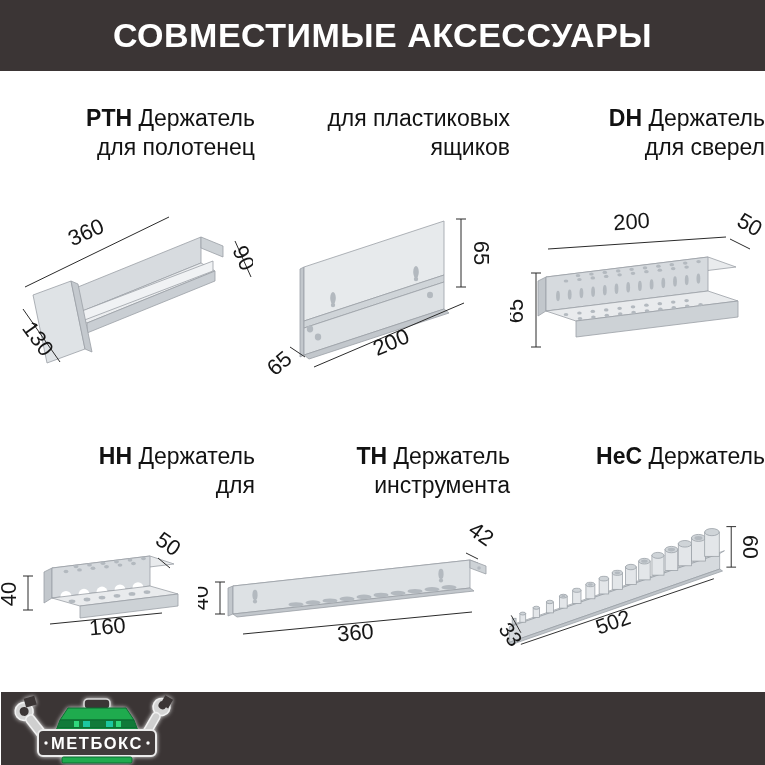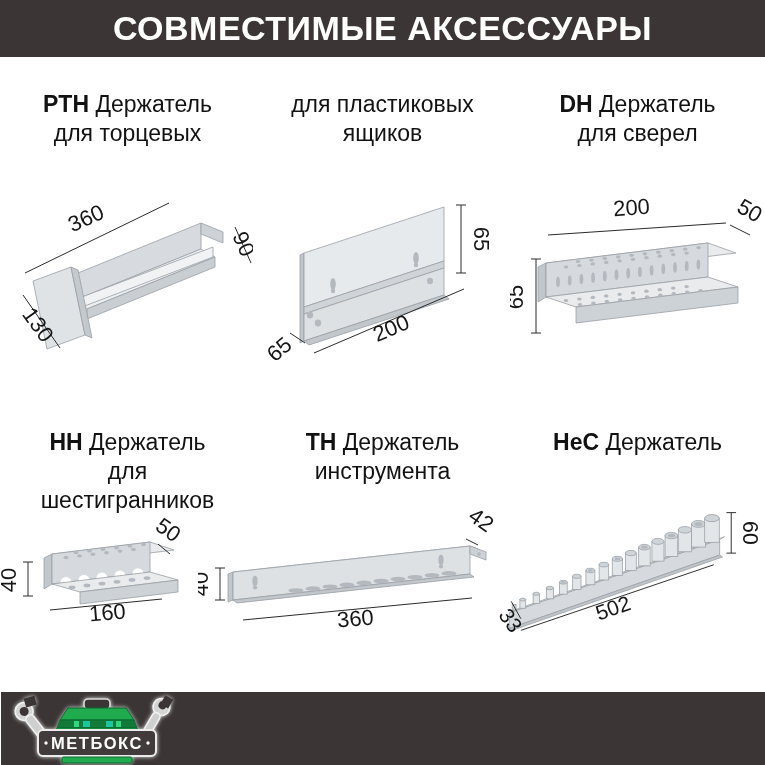--- a/index.html
+++ b/index.html
@@ -1,26 +1,26 @@
 <!DOCTYPE html>
 <html><head>
 <meta charset="utf-8">
 <style>
   html,body{margin:0;padding:0;background:#888;}
   .page{width:765px;height:765px;background:#fff;position:relative;overflow:hidden;
         font-family:"Liberation Sans",sans-serif;margin:0 auto;}
-  .header{height:57px;background:#3B3535;display:flex;align-items:center;justify-content:center;}
+  .header{height:71px;background:#3B3535;display:flex;align-items:center;justify-content:center;}
   .header h1{margin:0;color:#fff;font-size:34px;font-weight:bold;letter-spacing:.5px;}
   .row{display:grid;grid-template-columns:255px 255px 255px;}
   .row1{margin-top:33px;}
   .row2{margin-top:24px;}
   .card{text-align:center;}
   .ptitle{height:93px;font-size:23px;line-height:29px;color:#121212;}
   .row2 .ptitle{height:74px;margin-top:16px;}
-  .tline{display:block;}
+  .tline{display:block;text-align:right;}
   .ptitle b{font-weight:bold;}
   .art{height:205px;display:flex;justify-content:center;align-items:flex-start;overflow:visible;}
   .row2 .art{height:165px;}
   .art.shift-th svg{margin-left:-60px;}
   .art.shift-hec svg{margin-left:-20px;}
   svg text{font-family:"Liberation Sans",sans-serif;font-size:22px;fill:#161616;}
   .dimline{stroke:#2b2b2b;stroke-width:1;fill:none;}
   .part{stroke:#9aa0a6;stroke-width:.8;}
   .hole{fill:#b3b9bf;stroke:none;}
   .footer{position:absolute;left:1px;bottom:0;width:765px;height:73px;background:#3B3535;}
@@ -34,21 +34,21 @@
 
   <div class="header">
     <h1>СОВМЕСТИМЫЕ АКСЕССУАРЫ</h1>
   </div>
 
   <div class="row row1">
 
     <div class="card">
       <div class="ptitle">
         <span class="tline"><b>PTH</b> <span>Держатель</span></span>
-        <span class="tline">для торцевых</span>
+        <span class="tline">для полотенец</span>
         <span class="tline"></span>
       </div>
       <div class="art">
         <svg width="250" height="205" viewBox="0 0 250 205">
           <g class="part">
             <polygon points="70,92 198,40 198,66 70,118" fill="#d7dbdf"></polygon>
             <polygon points="70,118 198,66 212,74 84,126" fill="#eceef0"></polygon>
             <polygon points="84,126 212,74 212,84 84,136" fill="#c9ced3"></polygon>
             <polygon points="198,40 220,49 220,60 198,51" fill="#cdd2d6"></polygon>
             <polygon points="58,122 210,64 210,74 58,132" fill="#f0f2f4"></polygon>
@@ -189,21 +189,20 @@
       </div>
     </div>
   </div>
 
   <div class="row row2">
 
     <div class="card">
       <div class="ptitle">
         <span class="tline"><b>HH</b> <span>Держатель</span></span>
         <span class="tline">для</span>
-        <span class="tline">шестигранников</span>
       </div>
       <div class="art">
         <svg width="255" height="165" viewBox="0 0 255 165">
           <g class="part">
             <polygon points="44,56 52,52 52,82 44,87" fill="#c2c7cc"></polygon>
             <polygon points="52,52 150,40 174,48 76,60" fill="#e9ebed"></polygon>
             <polygon points="52,52 150,40 150,70 52,82" fill="#d6dade"></polygon>
           </g>
           <g>
             <circle cx="66" cy="80.5" r="5.5" fill="#fff"></circle>

